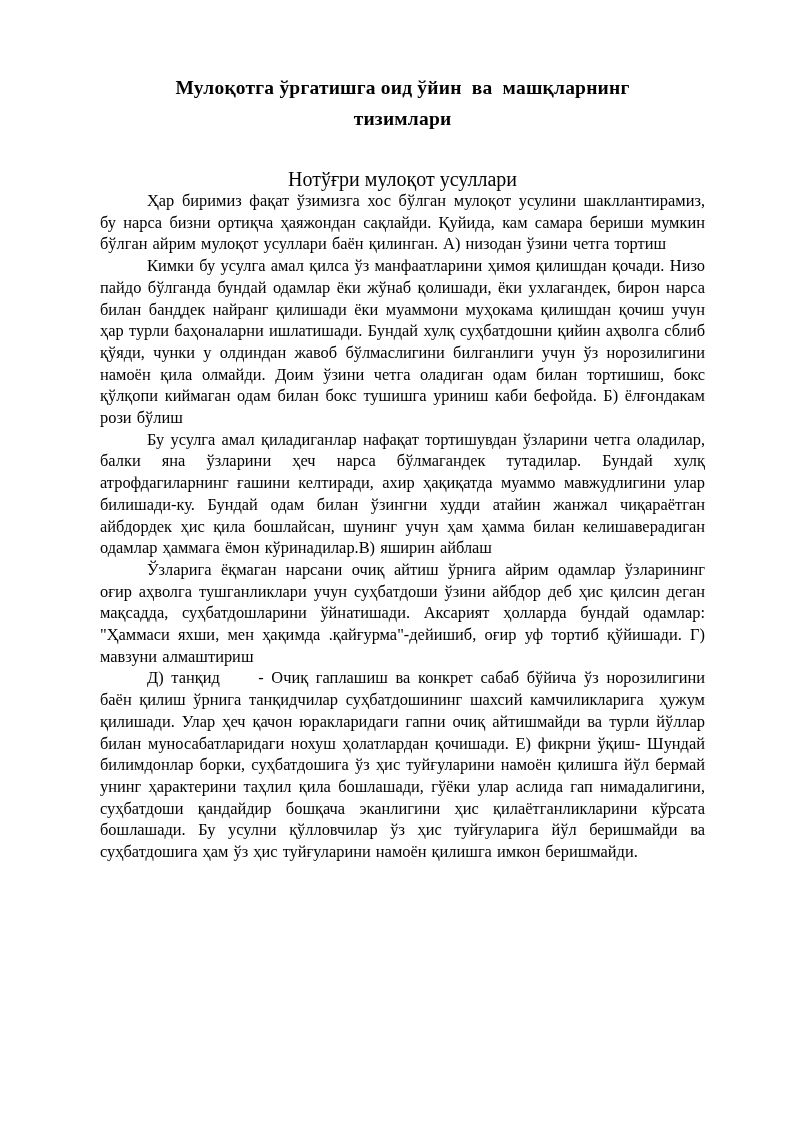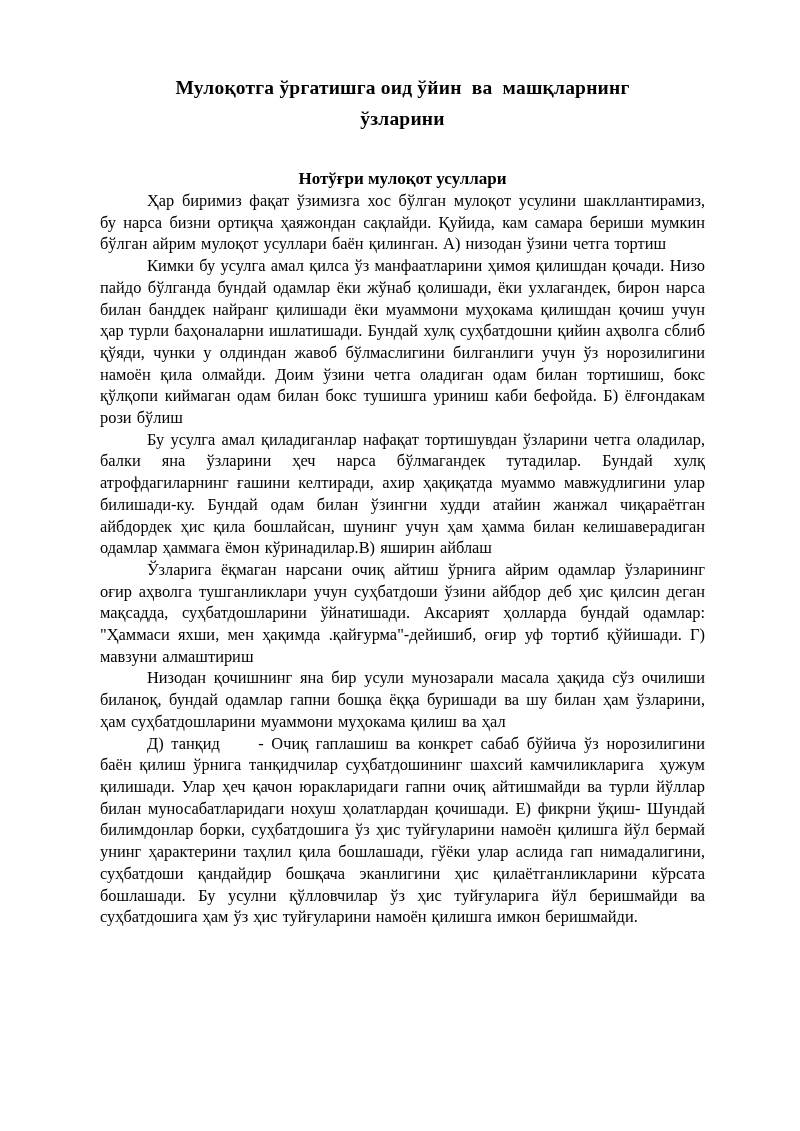--- a/index.html
+++ b/index.html
@@ -23,22 +23,22 @@
   }
   .doc-title {
     font-size: 19.5px;
     font-weight: bold;
     text-align: center;
     line-height: 31px;
     margin: 0 0 0 0;
     letter-spacing: 0.2px;
   }
   .doc-subtitle {
-    font-size: 17px;
-    font-weight: bold;
+    font-size: 20px;
+    font-weight: normal;
     text-align: center;
     margin: 34px 0 0 0;
     line-height: 22px;
   }
   .body-text {
   }
   .body-text p {
     margin: 0;
     font-size: 16.4px;
     line-height: 21.7px;
@@ -52,27 +52,26 @@
     text-indent: 0;
   }
 </style>
 </head>
 <body>
 
 <div class="page">
 
   <h1 class="doc-title">
     <span>Мулоқотга ўргатишга оид ўйин&nbsp; ва&nbsp; машқларнинг</span><br>
-    <span>ўзларини</span>
+    <span>тизимлари</span>
   </h1>
 
   <h2 class="doc-subtitle">Нотўғри мулоқот усуллари</h2>
 
   <div class="body-text">
     <p class="indent">Ҳар биримиз фақат ўзимизга хос бўлган мулоқот усулини шакллантирамиз, бу нарса бизни ортиқча ҳаяжондан сақлайди. Қуйида, кам самара бериши мумкин бўлган айрим мулоқот усуллари баён қилинган. А) низодан ўзини четга тортиш</p>
     <p class="indent">Кимки бу усулга амал қилса ўз манфаатларини ҳимоя қилишдан қочади. Низо пайдо бўлганда бундай одамлар ёки жўнаб қолишади, ёки ухлагандек, бирон нарса билан банддек найранг қилишади ёки муаммони муҳокама қилишдан қочиш учун ҳар турли баҳоналарни ишлатишади. Бундай хулқ суҳбатдошни қийин аҳволга сблиб қўяди, чунки у олдиндан жавоб бўлмаслигини билганлиги учун ўз норозилигини намоён қила олмайди. Доим ўзини четга оладиган одам билан тортишиш, бокс қўлқопи киймаган одам билан бокс тушишга уриниш каби бефойда. Б) ёлғондакам рози бўлиш</p>
     <p class="indent">Бу усулга амал қиладиганлар нафақат тортишувдан ўзларини четга оладилар, балки яна ўзларини ҳеч нарса бўлмагандек тутадилар. Бундай хулқ атрофдагиларнинг ғашини келтиради, ахир ҳақиқатда муаммо мавжудлигини улар билишади-ку. Бундай одам билан ўзингни худди атайин жанжал чиқараётган айбдордек ҳис қила бошлайсан, шунинг учун ҳам ҳамма билан келишаверадиган одамлар ҳаммага ёмон кўринадилар.В) яширин айблаш</p>
     <p class="indent">Ўзларига ёқмаган нарсани очиқ айтиш ўрнига айрим одамлар ўзларининг оғир аҳволга тушганликлари учун суҳбатдоши ўзини айбдор деб ҳис қилсин деган мақсадда, суҳбатдошларини ўйнатишади. Аксарият ҳолларда бундай одамлар: "Ҳаммаси яхши, мен ҳақимда .қайғурма"-дейишиб, оғир уф тортиб қўйишади. Г) мавзуни алмаштириш</p>
-    <p class="indent">Низодан қочишнинг яна бир усули мунозарали масала ҳақида сўз очилиши биланоқ, бундай одамлар гапни бошқа ёққа буришади ва шу билан ҳам ўзларини, ҳам суҳбатдошларини муаммони муҳокама қилиш ва ҳал</p>
     <p class="indent">Д) танқид&nbsp;&nbsp;&nbsp;&nbsp; - Очиқ гаплашиш ва конкрет сабаб бўйича ўз норозилигини баён қилиш ўрнига танқидчилар суҳбатдошининг шахсий камчиликларига&nbsp; ҳужум қилишади. Улар ҳеч қачон юракларидаги гапни очиқ айтишмайди ва турли йўллар билан муносабатларидаги нохуш ҳолатлардан қочишади. Е) фикрни ўқиш- Шундай билимдонлар борки, суҳбатдошига ўз ҳис туйғуларини намоён қилишга йўл бермай унинг ҳарактерини таҳлил қила бошлашади, гўёки улар аслида гап нимадалигини, суҳбатдоши қандайдир бошқача эканлигини ҳис қилаётганликларини кўрсата бошлашади. Бу усулни қўлловчилар ўз ҳис туйғуларига йўл беришмайди ва суҳбатдошига ҳам ўз ҳис туйғуларини намоён қилишга имкон беришмайди.</p>
   </div>
 
 </div>
 
 </body></html>

